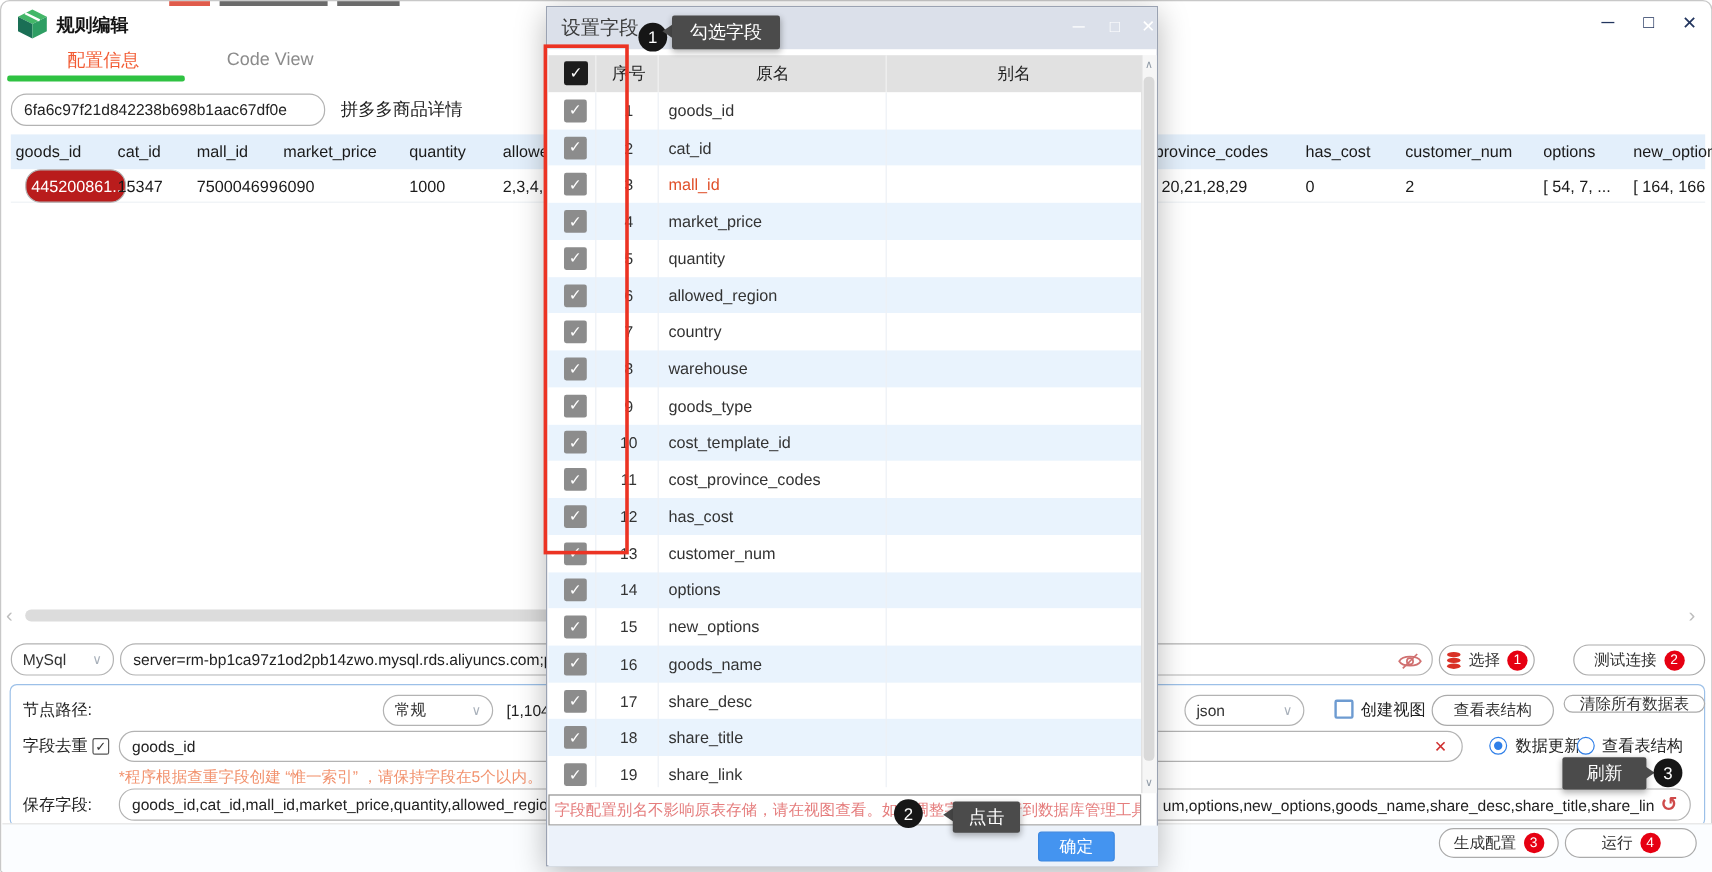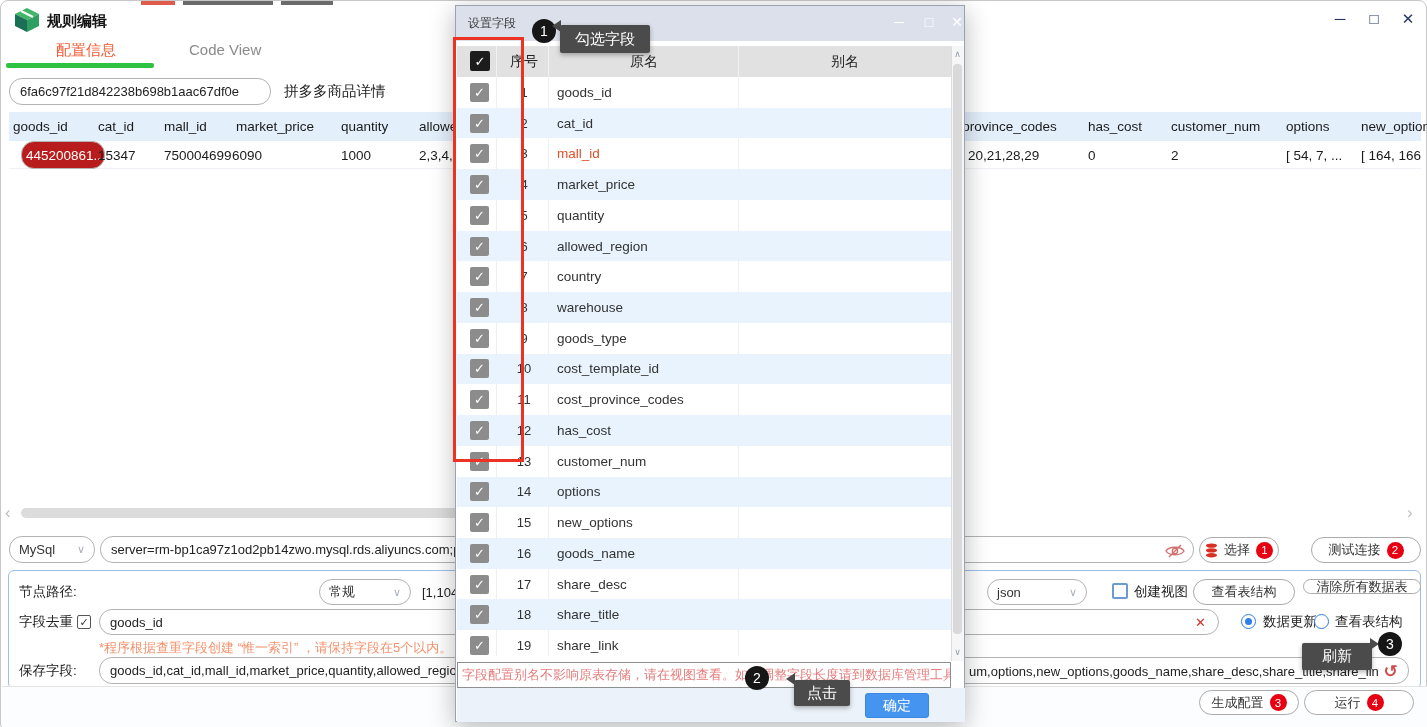--- a/index.html
+++ b/index.html
@@ -12,21 +12,21 @@
   .wctl{position:absolute;top:9px;font-size:15px;color:#22355e;width:22px;text-align:center;cursor:default;}
   .tab{position:absolute;top:40px;font-size:15px;}
   .tab-underline{position:absolute;left:5px;top:62px;width:148px;height:5px;border-radius:2px;}
   .inp{position:absolute;border:1px solid #b3b3b3;border-radius:13px;background:#fff;display:flex;align-items:center;padding:0 10px;font-size:13px;color:#222;overflow:hidden;white-space:nowrap;}
   .sel{position:absolute;border:1px solid #b3b3b3;border-radius:13px;background:#fff;display:flex;align-items:center;justify-content:space-between;padding:0 9px;font-size:13px;color:#333;}
   .sel .chev{color:#a8b0ba;font-size:11px;}
   .lbl{position:absolute;font-size:13.5px;color:#222;display:flex;align-items:center;}
   .pill{position:absolute;border:1px solid #ababab;border-radius:13px;background:#fff;display:flex;align-items:center;justify-content:center;gap:6px;font-size:13px;color:#333;cursor:default;}
   .badge-red{width:17px;height:17px;border-radius:50%;background:#e60012;color:#fff;font-size:11.5px;display:flex;align-items:center;justify-content:center;flex:none;}
   .badge-black{position:absolute;width:24px;height:24px;border-radius:50%;background:#161616;color:#fff;font-size:14px;display:flex;align-items:center;justify-content:center;z-index:30;}
-  .tooltip{position:absolute;background:#4b4b4b;color:#fff;display:flex;align-items:center;justify-content:center;font-size:15px;z-index:30;border-radius:2px;box-shadow:0 2px 5px rgba(0,0,0,.3);margin-top:12px;}
+  .tooltip{position:absolute;background:#4b4b4b;color:#fff;display:flex;align-items:center;justify-content:center;font-size:15px;z-index:30;border-radius:2px;box-shadow:0 2px 5px rgba(0,0,0,.3);}
   .arrow-l{position:absolute;width:0;height:0;border-top:6px solid transparent;border-bottom:6px solid transparent;border-right:9px solid #4b4b4b;z-index:30;}
   .arrow-r{position:absolute;width:0;height:0;border-top:6px solid transparent;border-bottom:6px solid transparent;border-left:9px solid #4b4b4b;z-index:30;}
   
   .thead{position:absolute;left:8px;top:111px;width:1412px;height:29px;background:#e3effb;}
   .hcell{position:absolute;top:0;height:29px;display:flex;align-items:center;font-size:13.5px;color:#1a1a1a;white-space:nowrap;}
   .trow{position:absolute;left:8px;top:140px;width:1412px;height:28px;border-bottom:1px solid #eef2f6;}
   .dcell{position:absolute;top:0;height:28px;display:flex;align-items:center;font-size:13.5px;color:#1a1a1a;white-space:nowrap;}
   .dcell.sel{left:12px;width:84px;background:#b91c1c;color:#fff;padding-left:4px;}
   
   .hscroll-thumb{position:absolute;left:20px;top:507px;width:600px;height:10px;background:#dcdcdc;border-radius:5px;}
@@ -206,21 +206,21 @@
     <span class="badge-red">3</span>
   </div>
   <div class="pill" style="left:1303px;top:689px;width:110px;height:25px;">
     <span>运行</span>
     <span class="badge-red">4</span>
   </div>
 </div>
 
 <div class="modal">
   <div class="modal-titlebar">
-    <span style="margin-left:12px;font-size:12px;color:#3a3a3a;">设置字段</span>
+    <span style="margin-left:12px;font-size:16px;color:#3a3a3a;">设置字段</span>
   </div>
   <span class="mctl" style="left:433px;">─</span>
   <span class="mctl" style="left:463px;">□</span>
   <span class="mctl" style="left:491px;">✕</span>
 
   <div class="mhead">
     <span class="cb black" style="position:absolute;left:13px;top:5px;">✓</span>
     <span class="mhcell" style="left:42px;width:50px;">序号</span>
     <span class="mhcell" style="left:92px;width:190px;">原名</span>
     <span class="mhcell" style="left:282px;width:212px;">别名</span>

